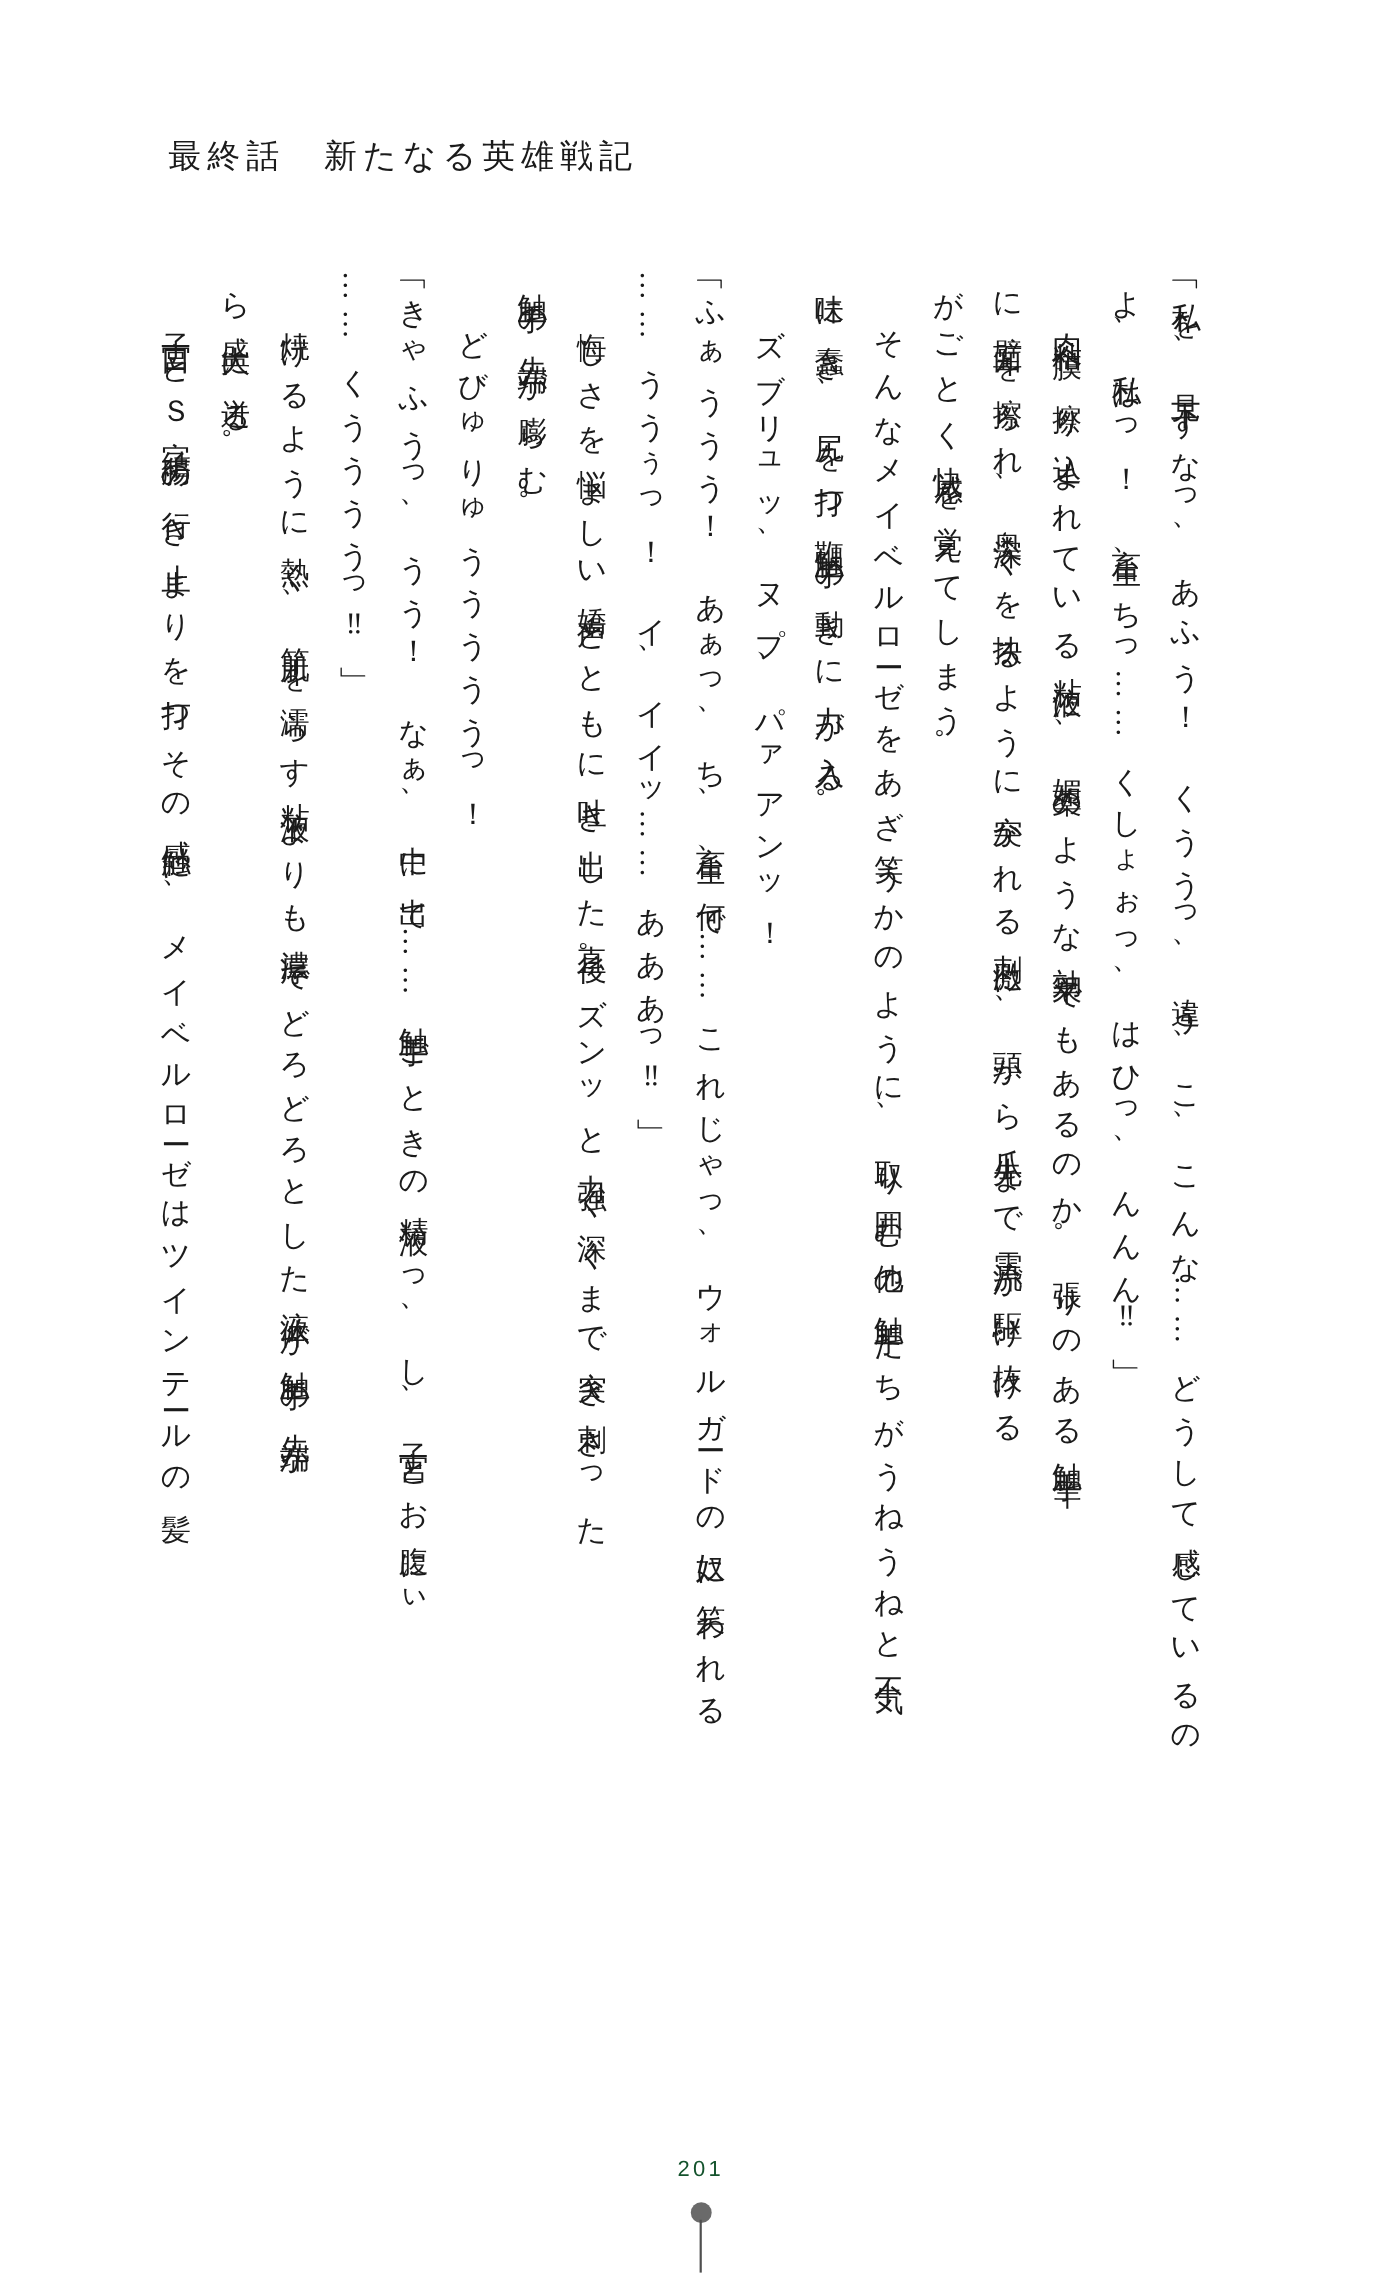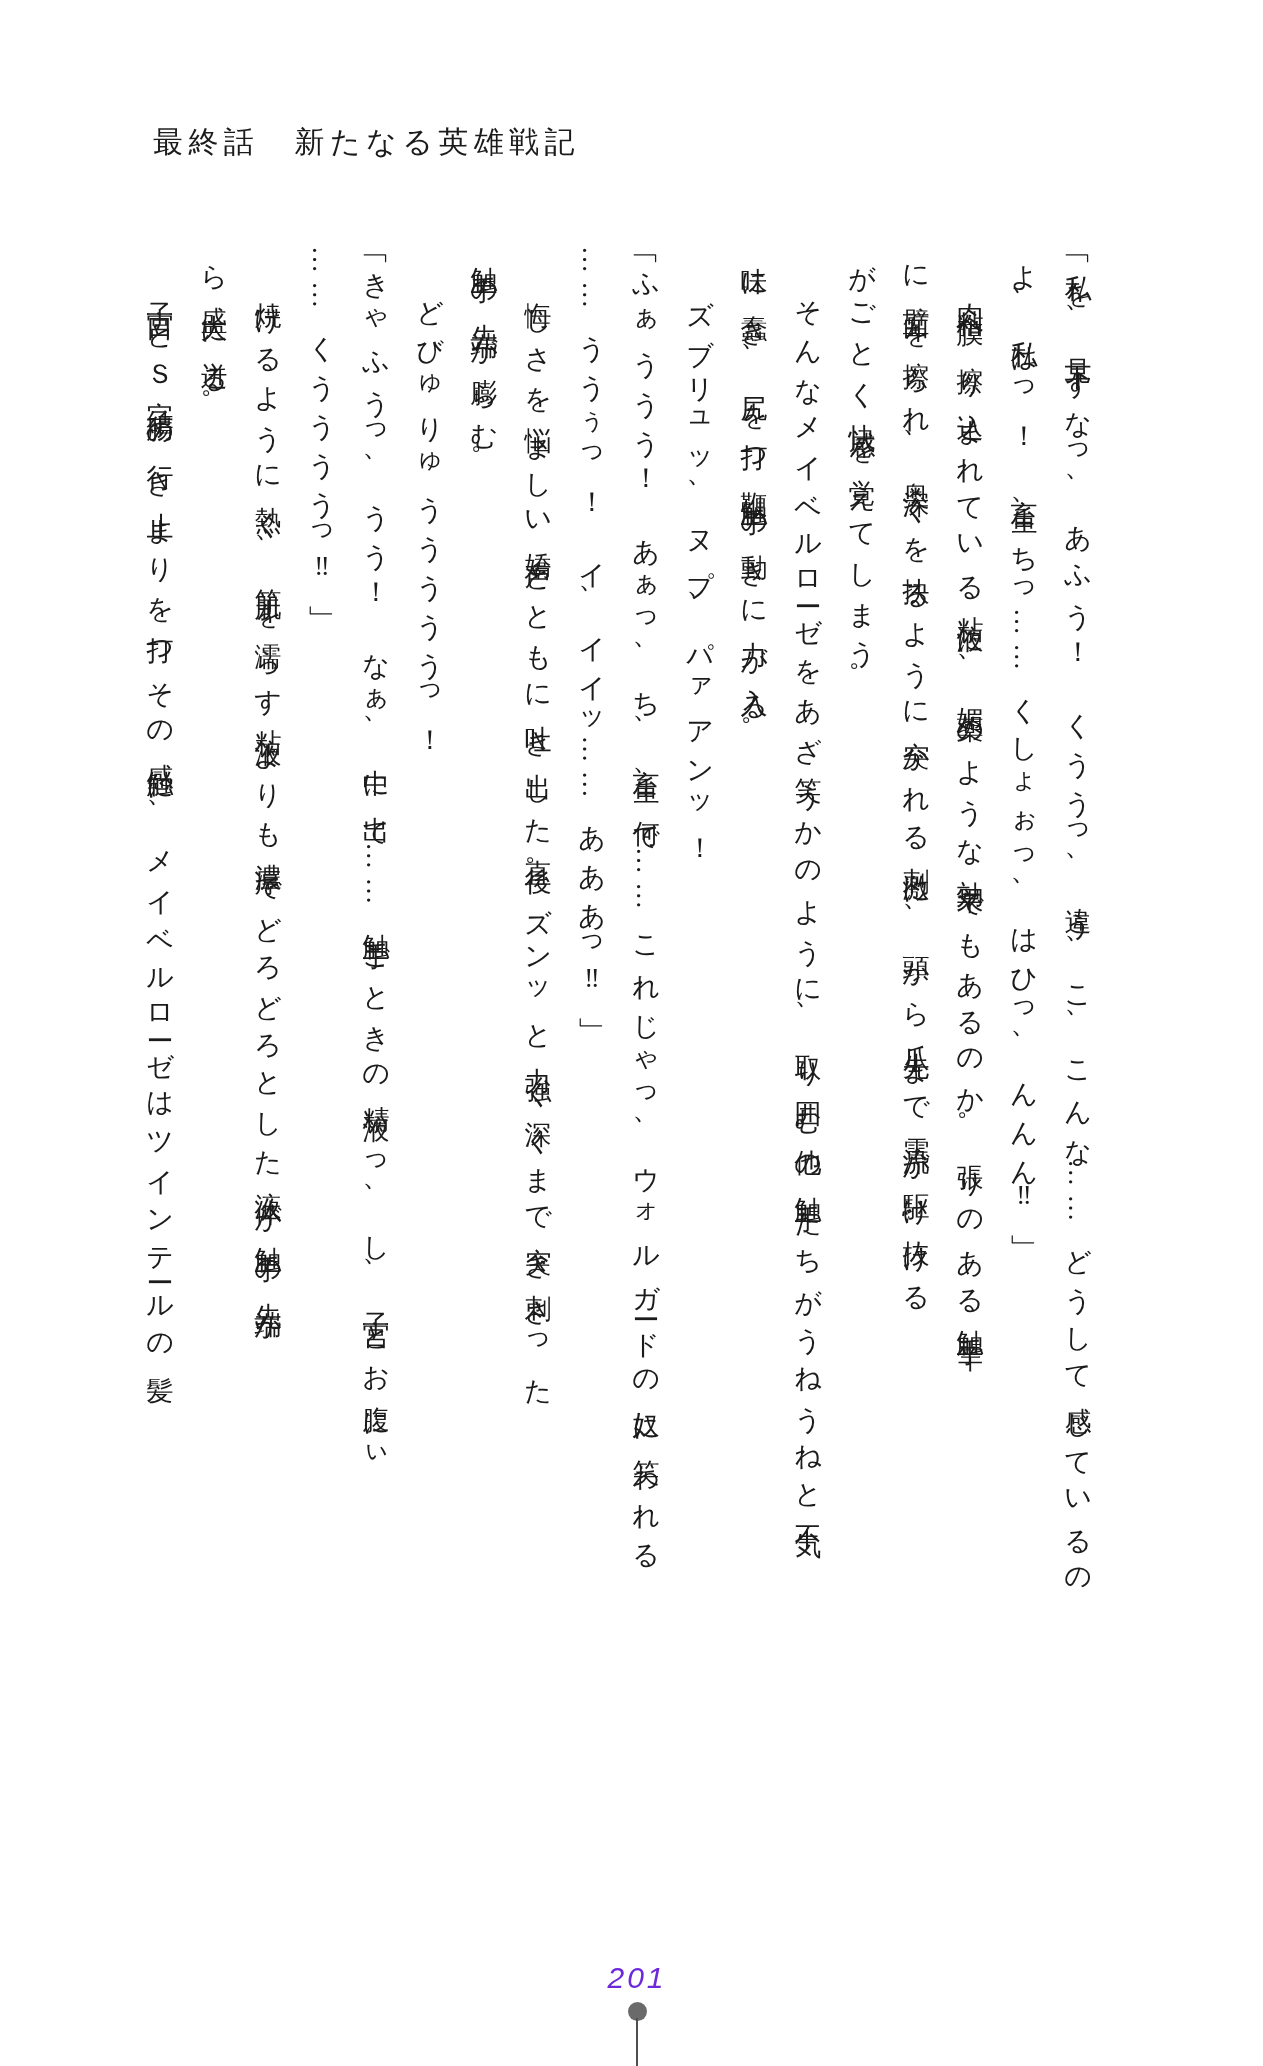--- a/index.html
+++ b/index.html
@@ -40,25 +40,24 @@
     padding: 0;
     white-space: nowrap;
   }
   .page-number {
     position: absolute;
     top: 1961px;
     left: 577px;
     width: 120px;
     text-align: center;
     font-family: "Liberation Sans", "DejaVu Sans", sans-serif;
-    font-size: 30px;
+    font-size: 20px;
     font-weight: 300;
     letter-spacing: 3px;
-    color: #6d28d9;
-    font-style: italic;
+    color: #14532d;
   }
   .divider-dot {
     position: absolute;
     left: 628px;
     top: 2002px;
     width: 19px;
     height: 19px;
     border-radius: 50%;
     background: #6a6a6a;
   }

